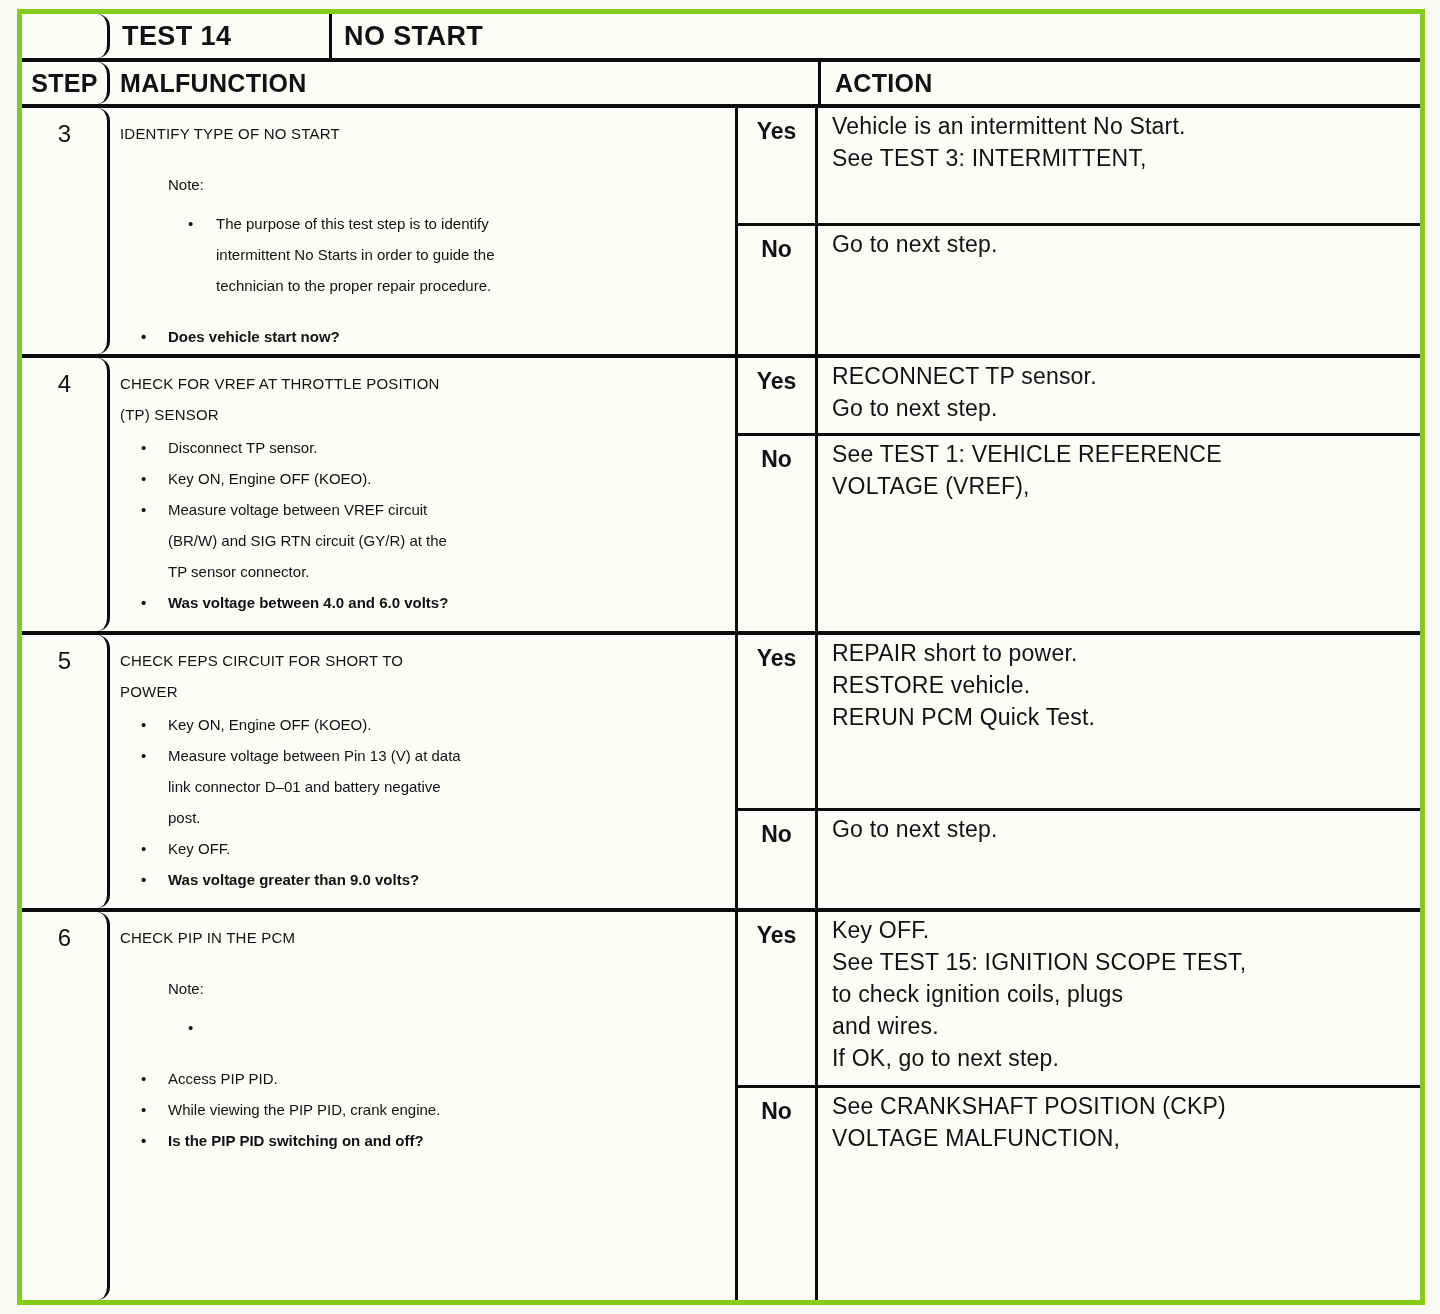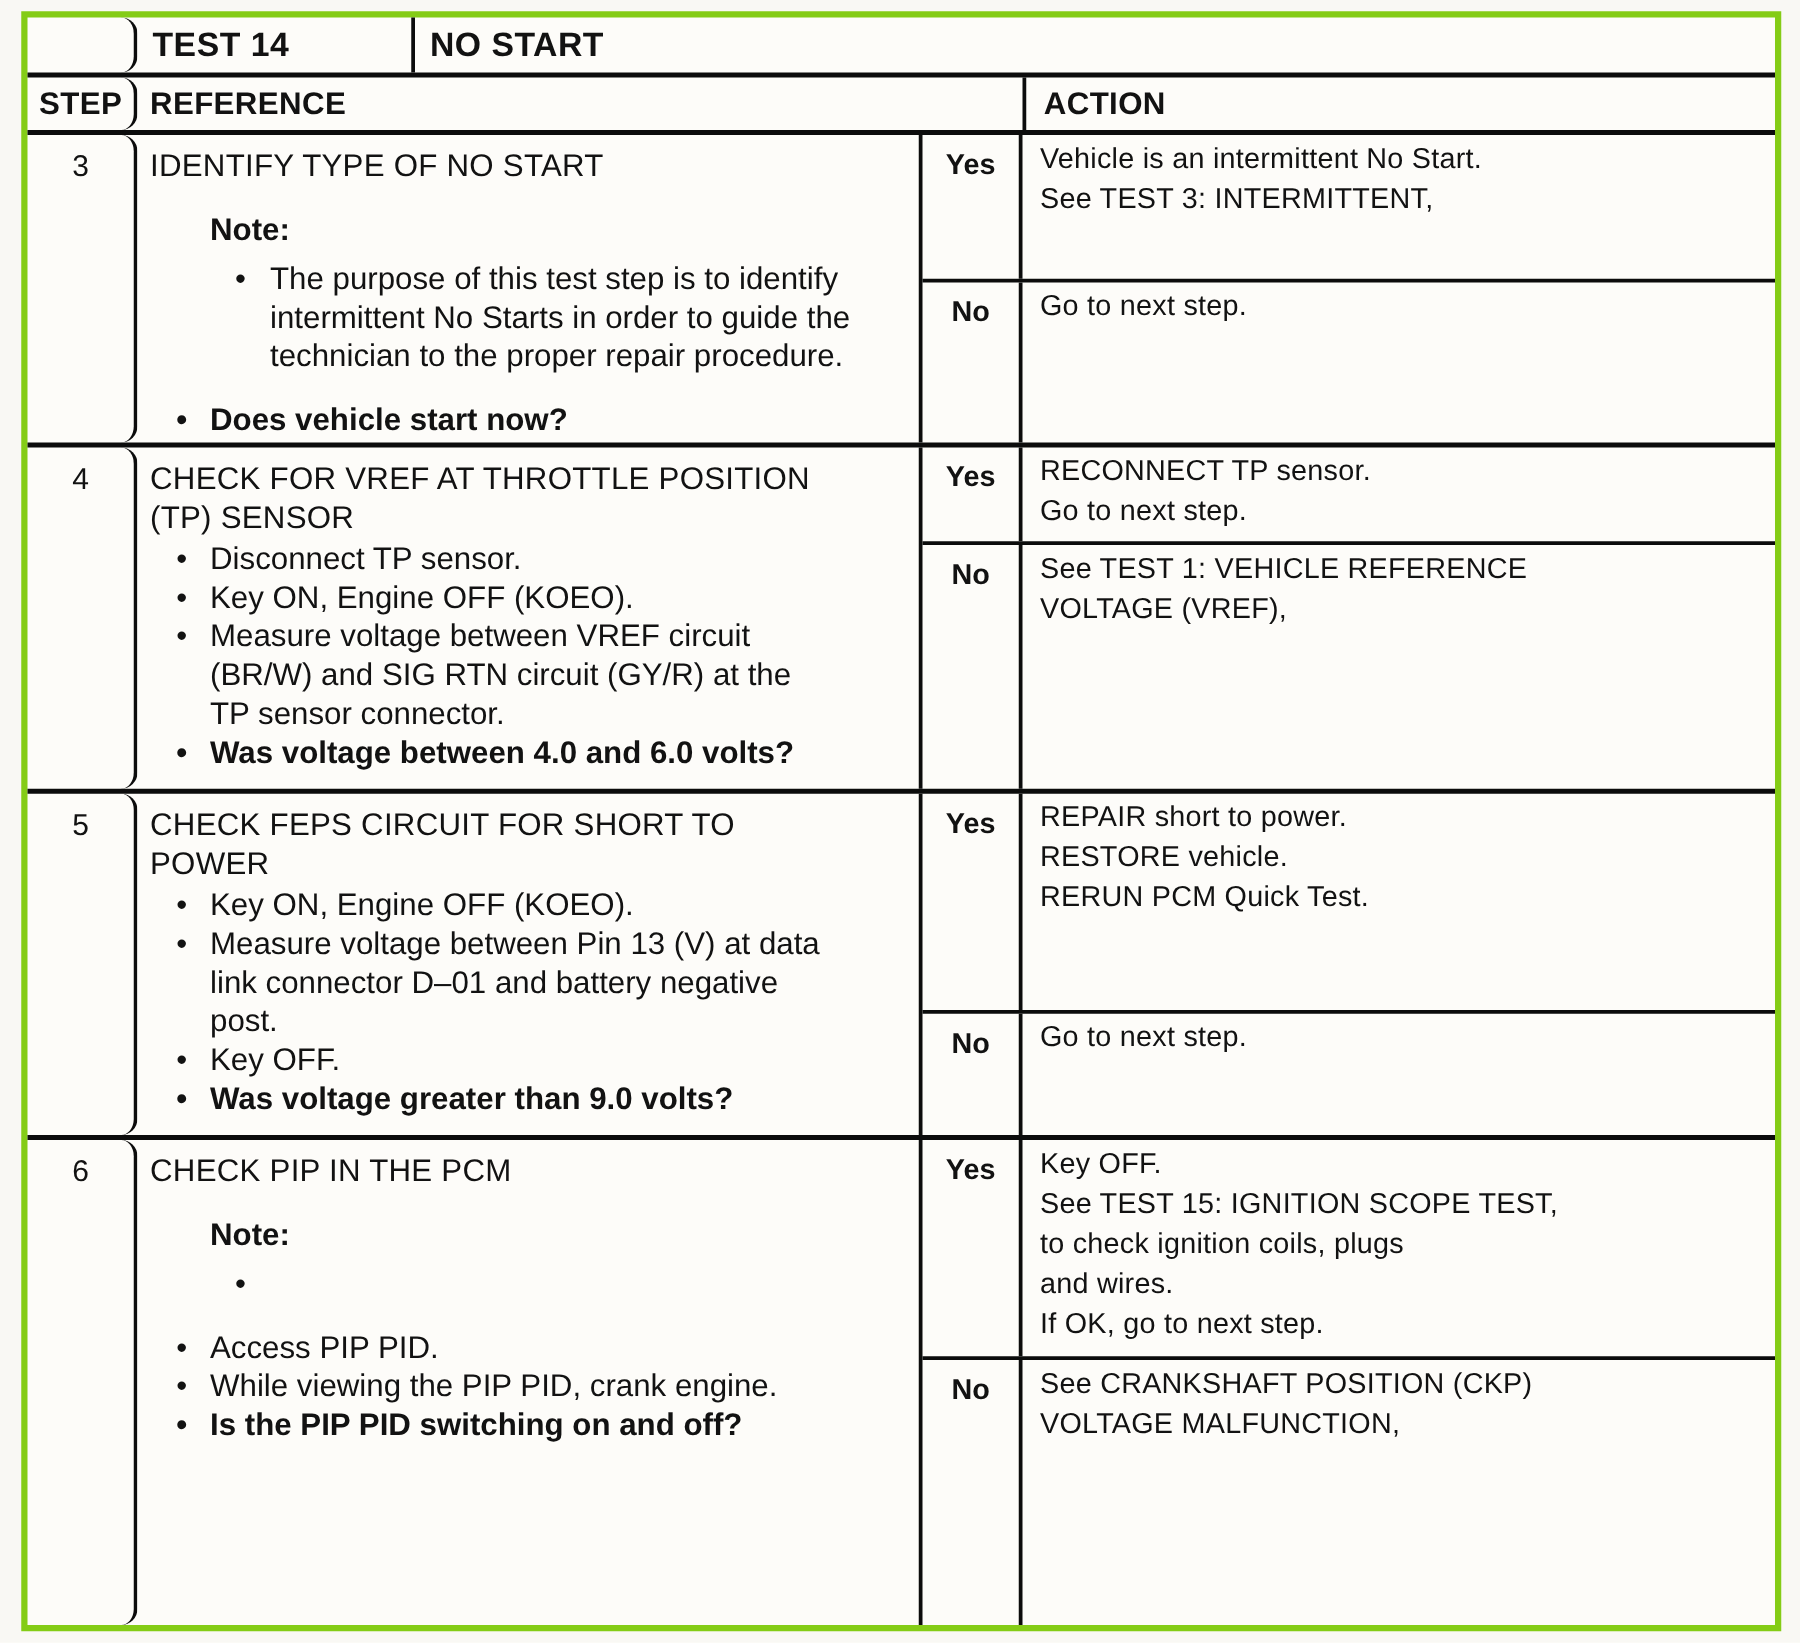--- a/index.html
+++ b/index.html
@@ -28,23 +28,23 @@
   .col-fill   { flex:1 1 auto; }
 
   .vcenter { display:flex; align-items:center; }
   .title-text  { font-weight:bold; font-size:27px; letter-spacing:.4px; padding-left:12px; }
   .header-text { font-weight:bold; font-size:25px; letter-spacing:.3px; }
   .pad-l { padding-left:10px; }
   .center { justify-content:center; }
 
   .step-num { font-size:24px; text-align:center; padding-top:12px; }
 
-  .insp { padding:10px 18px 0 10px; font-size:25px; line-height:31px; }
+  .insp { padding:10px 18px 0 10px; font-size:15px; line-height:31px; }
   .insp-title { white-space:pre-line; letter-spacing:.2px; }
-  .note-label { font-weight:bold; margin:20px 0 2px 48px; }
+  .note-label { font-weight:normal; margin:20px 0 2px 48px; }
   .note-item { display:flex; margin:8px 0 0 68px; }
   .note-item .dot { flex:0 0 28px; }
   .b-item { display:flex; margin-left:12px; }
   .b-item .dot { flex:0 0 36px; padding-left:9px; }
   .btext { white-space:pre-line; }
   .q { font-weight:bold; }
   .mt20 { margin-top:20px; }
   .mt2  { margin-top:2px; }
 
   .yn-wrap { flex:1 1 auto; display:flex; flex-direction:column; }
@@ -66,21 +66,21 @@
     <div class="col-fill vcenter">
       <span class="title-text">NO START</span>
     </div>
   </div>
 
   <div class="trow" style="height:46px">
     <div class="col-step vcenter center">
       <span class="header-text">STEP</span>
     </div>
     <div class="col-insphd vcenter">
-      <span class="header-text pad-l">REFERENCE</span>
+      <span class="header-text pad-l">MALFUNCTION</span>
     </div>
     <div class="col-fill vcenter">
       <span class="header-text" style="padding-left:14px">ACTION</span>
     </div>
   </div>
 
   <div class="trow" style="height:250px">
     <div class="col-step step-num">3</div>
     <div class="col-insp insp">
       <div class="insp-title">IDENTIFY TYPE OF NO START</div>

